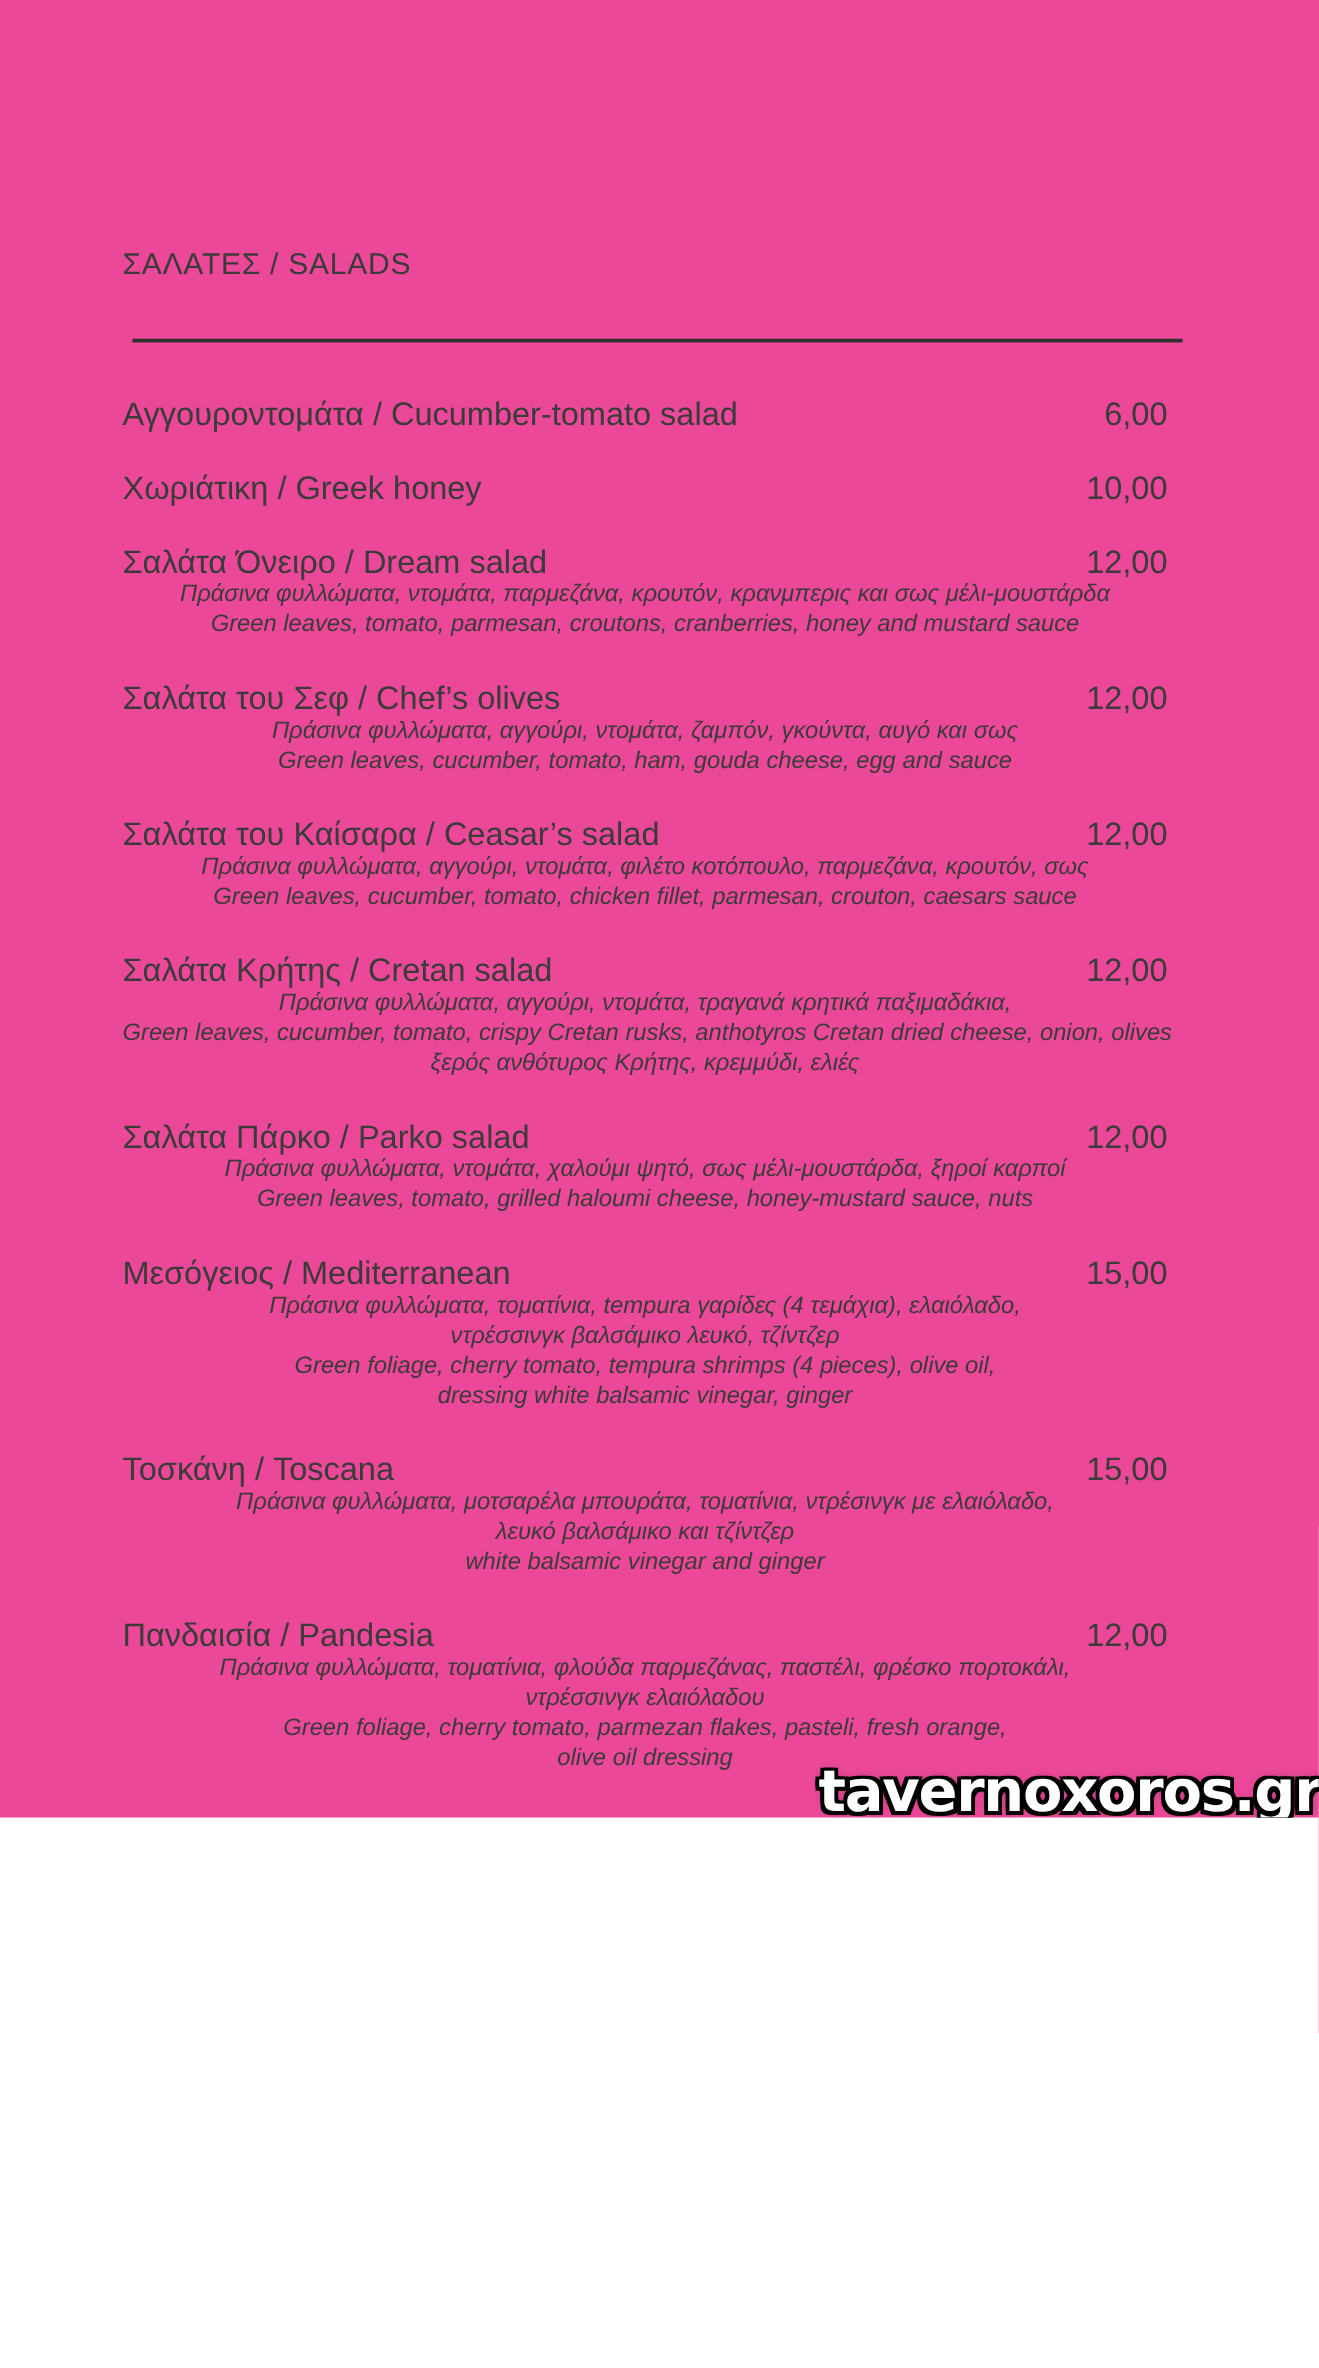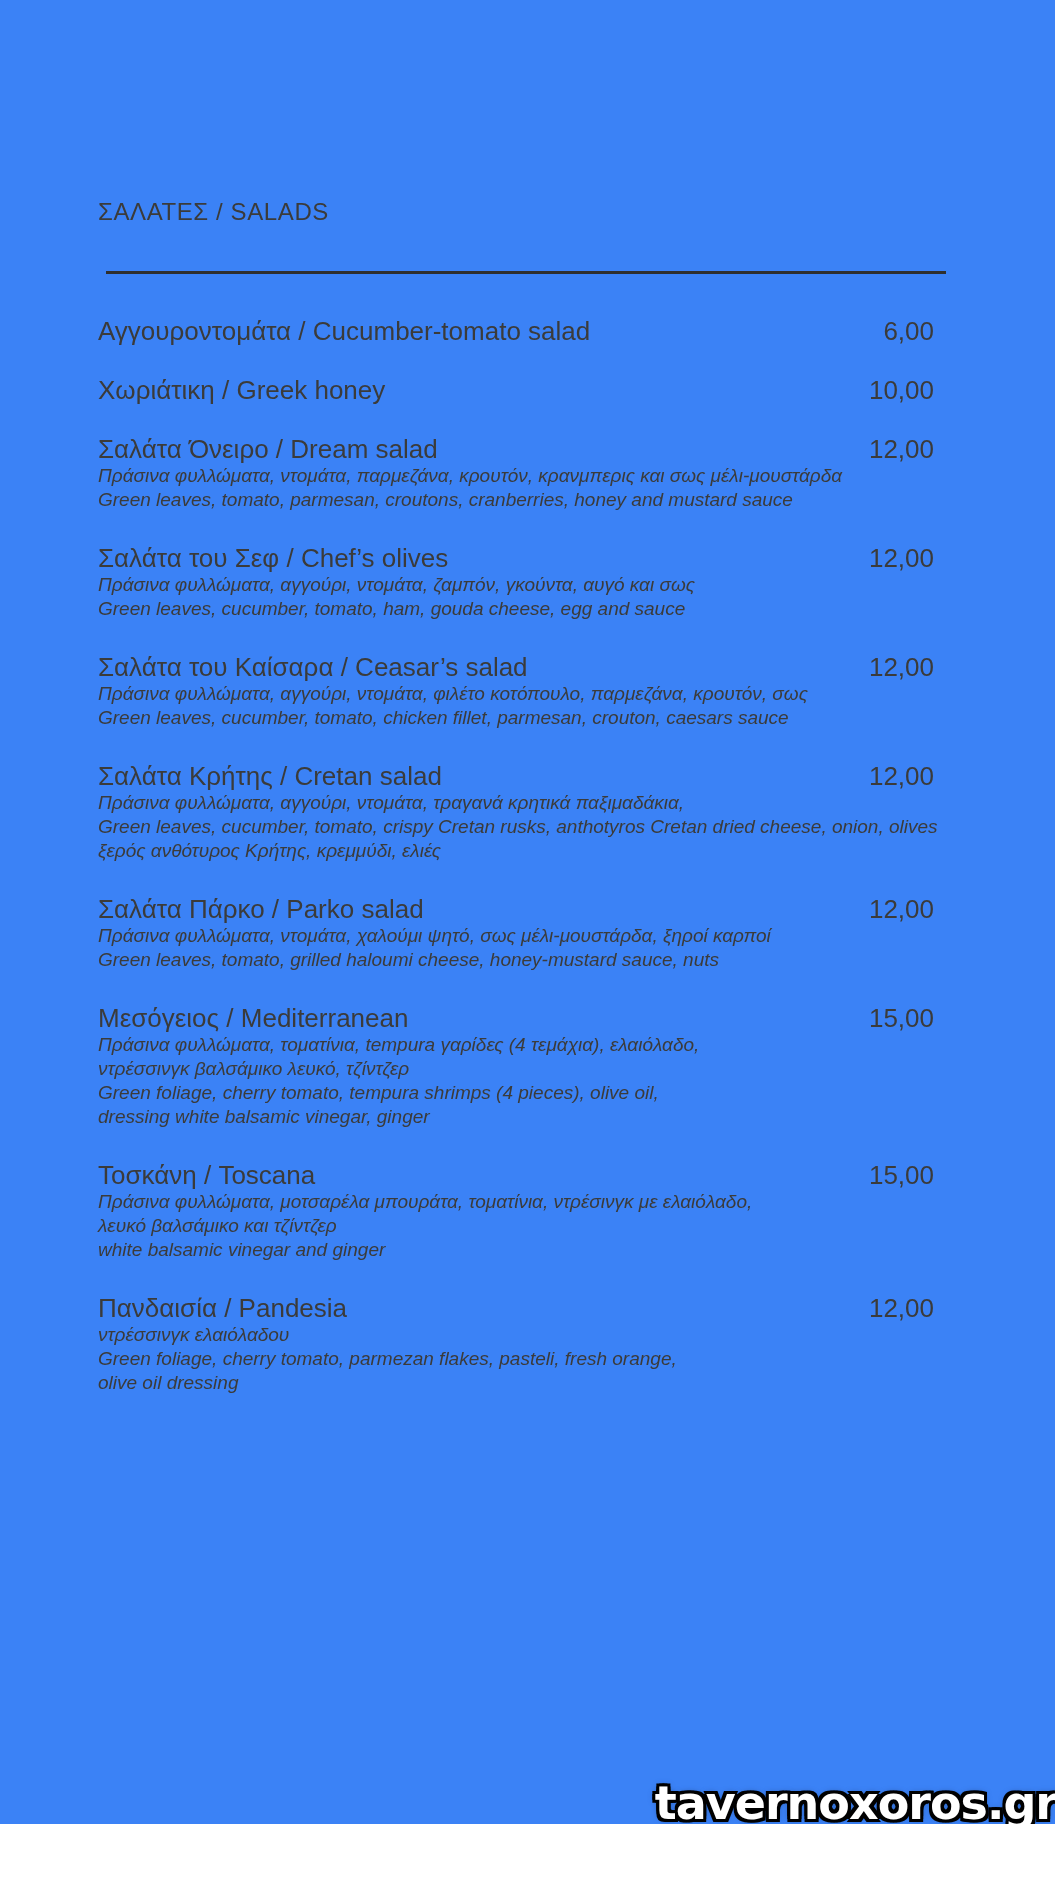--- a/index.html
+++ b/index.html
@@ -4,22 +4,22 @@
 <style>
   html, body { margin: 0; padding: 0; }
   body {
     background: #ffffff;
     font-family: "Liberation Sans", sans-serif;
     color: #3b3b3a;
   }
   .page {
     position: relative;
     width: 1055px;
-    height: 1824px;
-    background: #3b82f6;
+    height: 1454px;
+    background: #ec4899;
     overflow: hidden;
   }
   .content {
     position: absolute;
     left: 98px;
     top: 197px;
     width: 836px;
   }
   .section-title {
     font-size: 24px;
@@ -41,21 +41,21 @@
   .item-head {
     display: flex;
     justify-content: space-between;
     align-items: baseline;
     font-size: 26px;
     line-height: 26px;
     font-weight: 400;
   }
   .item-title { white-space: nowrap; }
   .item-price { white-space: nowrap; }
-  .desc-wrap { margin-top: 2px; }
+  .desc-wrap { margin-top: 2px; text-align: center; }
   .desc {
     font-style: italic;
     font-size: 19px;
     line-height: 24px;
     white-space: nowrap;
     color: #3b3b3a;
   }
   .watermark {
     position: absolute;
     right: -2px;
@@ -176,20 +176,21 @@
             <div class="desc">white balsamic vinegar and ginger</div>
           </div>
   </div>
 
   <div class="menu-item">
     <div class="item-head">
       <span class="item-title">Πανδαισία / Pandesia</span>
       <span class="item-price">12,00</span>
     </div>
     <div class="desc-wrap">
+            <div class="desc">Πράσινα φυλλώματα, τοματίνια, φλούδα παρμεζάνας, παστέλι, φρέσκο πορτοκάλι,</div>
             <div class="desc">ντρέσσινγκ ελαιόλαδου</div>
             <div class="desc">Green foliage, cherry tomato, parmezan flakes, pasteli, fresh orange,</div>
             <div class="desc">olive oil dressing</div>
           </div>
   </div>
 </div>
   </div>
   <div class="watermark">tavernoxoros.gr</div>
 </div>
 

